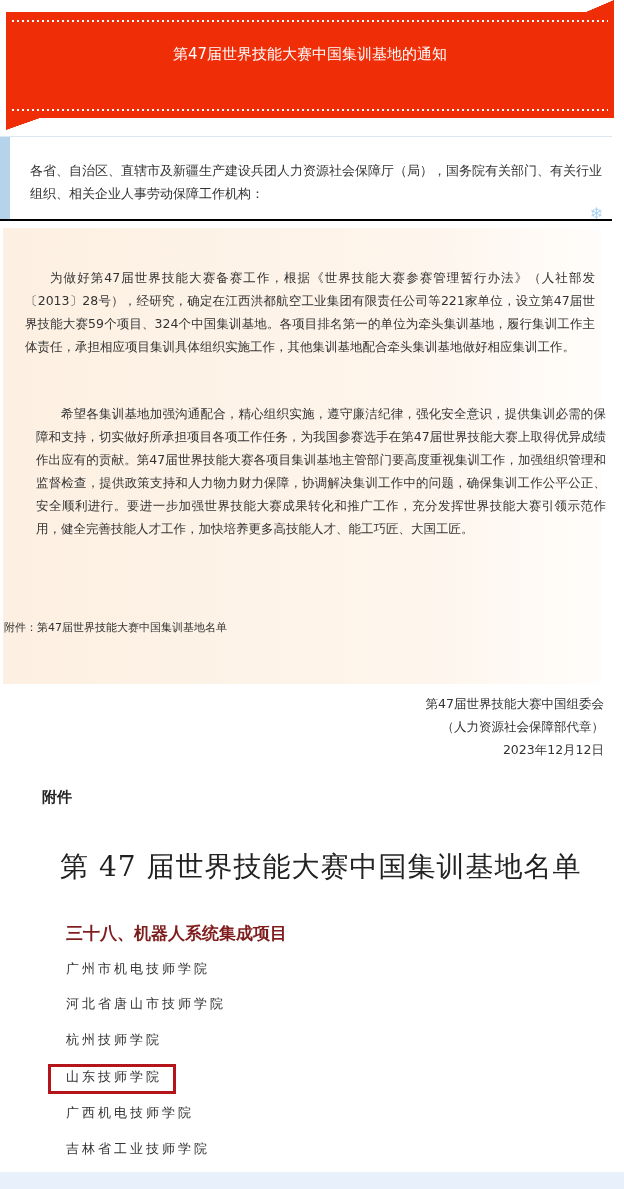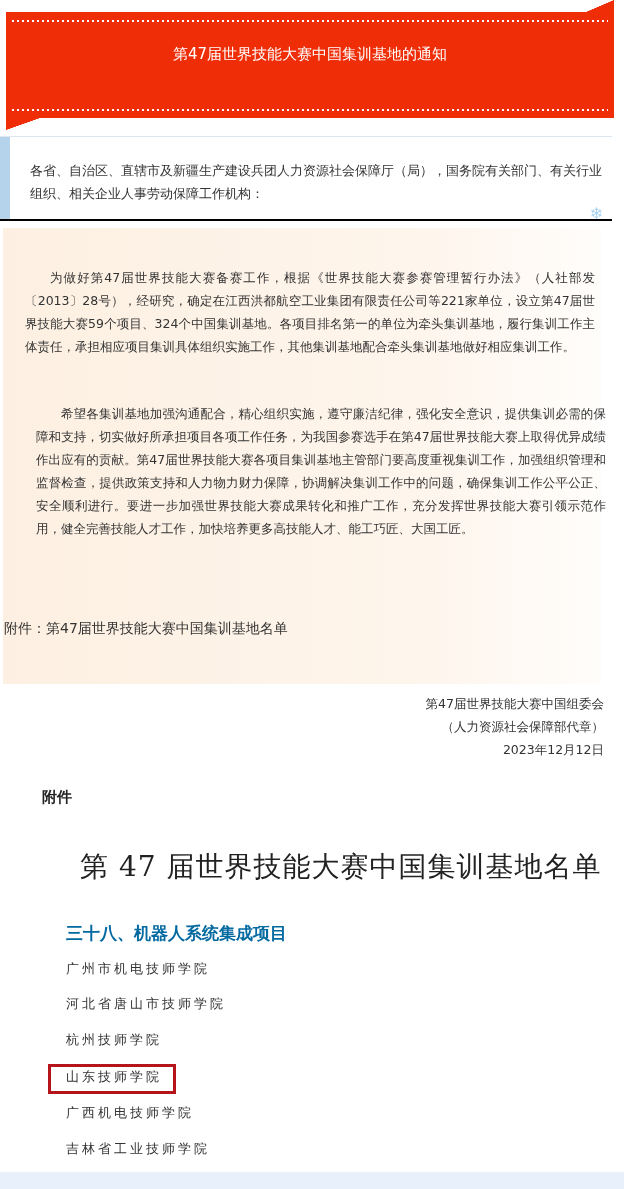--- a/index.html
+++ b/index.html
@@ -27,32 +27,32 @@
     .snowflake { position: absolute; left: 590px; top: 204px; color: #a9d2f0; font-size: 16px; }
 
     
     .body-box { position: absolute; left: 3px; top: 228px; width: 598px; height: 456px;
                 background: linear-gradient(to right, #fdf0e2 0%, #fef5ec 70%, #fffdfb 100%); }
     .para { position: absolute; left: 22px; width: 570px; font-size: 12.5px; line-height: 23px; color: #333;
             text-indent: 2em; text-align: justify; }
     .para.p1 { top: 38px; }
     .para.p2 { top: 174px; margin-left: 11px; }
 
-    .attachment-note { position: absolute; left: 4px; top: 620px; font-size: 14px; color: #333; }
+    .attachment-note { position: absolute; left: 4px; top: 620px; font-size: 11px; color: #333; }
 
     .sign { position: absolute; right: 20px; text-align: right; font-size: 12.5px; color: #333; line-height: 23px; }
     .sign.s1 { top: 692px; }
     .sign.s2 { top: 715px; }
     .sign.s3 { top: 738px; }
 
     
     .att-label { position: absolute; left: 42px; top: 788px; font-size: 15px; font-weight: bold; color: #222; }
     .att-title { position: absolute; left: 60px; top: 848px; font-family: "DejaVu Serif", "Liberation Serif", serif;
-                 font-size: 28px; color: #222; letter-spacing: 1px; margin-left: 20px; }
-    .att-section { position: absolute; left: 66px; top: 922px; font-size: 17px; font-weight: bold; color: #0369a1; }
+                 font-size: 28px; color: #222; letter-spacing: 1px; }
+    .att-section { position: absolute; left: 66px; top: 922px; font-size: 17px; font-weight: bold; color: #7f1d1d; }
     .att-item { position: absolute; left: 66px; font-size: 13px; color: #333; letter-spacing: 3px; }
     .highlight-box { position: absolute; left: 48px; top: 1064px; width: 128px; height: 30px;
                      border: 3px solid #b4141a; box-sizing: border-box; }
 
     .footer-band { position: absolute; left: 0; top: 1172px; width: 624px; height: 17px; background: #e8f0fb; }
   </style>
 </head>
 <body>
 
 <div class="ribbon-fold-tr2"></div>

